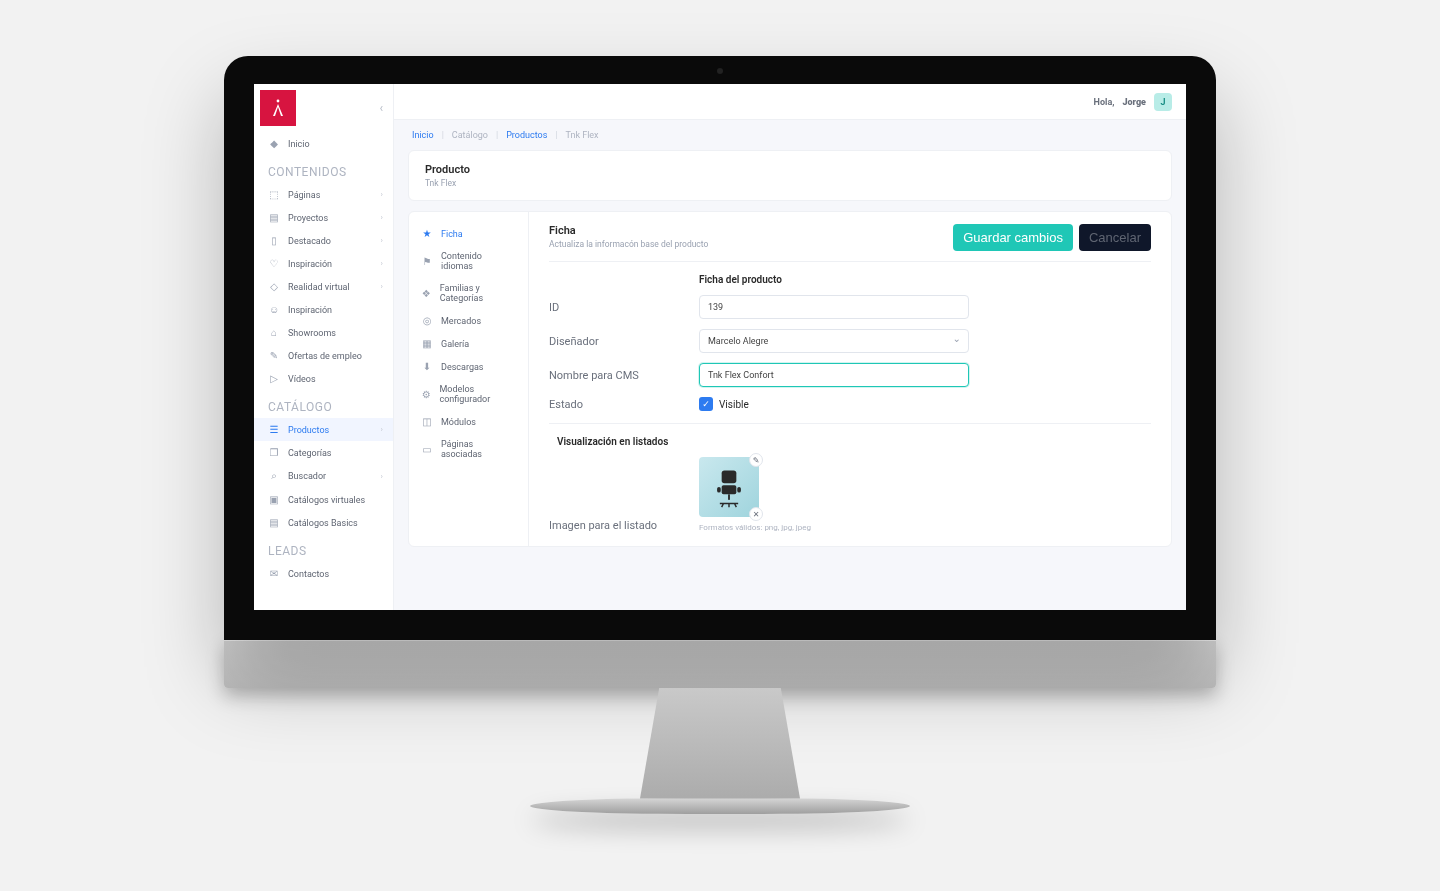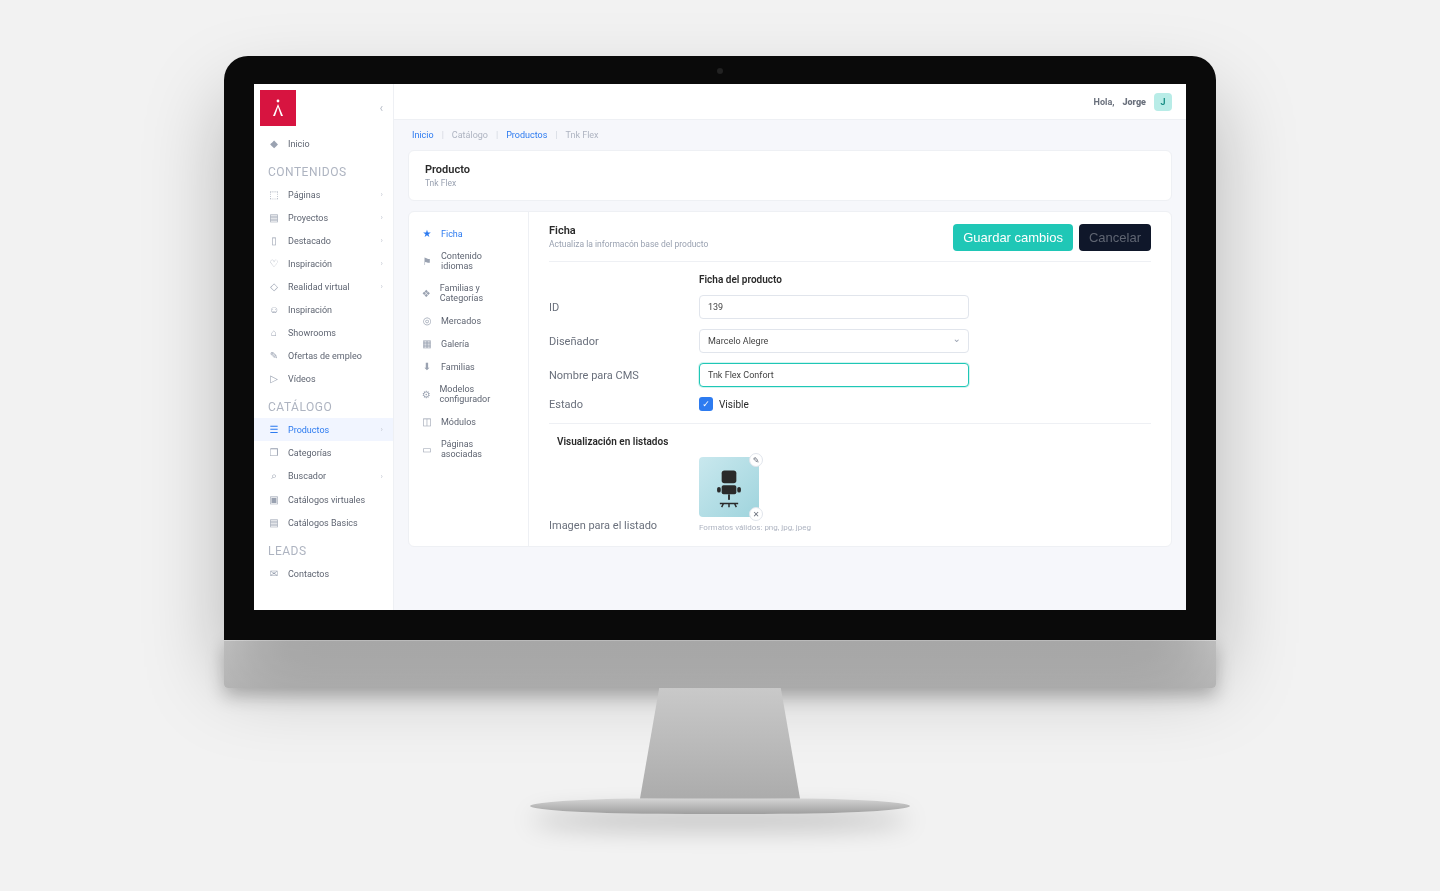--- a/index.html
+++ b/index.html
@@ -359,21 +359,21 @@
                   <div class="etab">
                     <span class="etab-icon">◎</span>
                     <span>Mercados</span>
                   </div>
                   <div class="etab">
                     <span class="etab-icon">▦</span>
                     <span>Galería</span>
                   </div>
                   <div class="etab">
                     <span class="etab-icon">⬇</span>
-                    <span>Familias</span>
+                    <span>Descargas</span>
                   </div>
                   <div class="etab">
                     <span class="etab-icon">⚙</span>
                     <span>Modelos configurador</span>
                   </div>
                   <div class="etab">
                     <span class="etab-icon">◫</span>
                     <span>Módulos</span>
                   </div>
                   <div class="etab">

